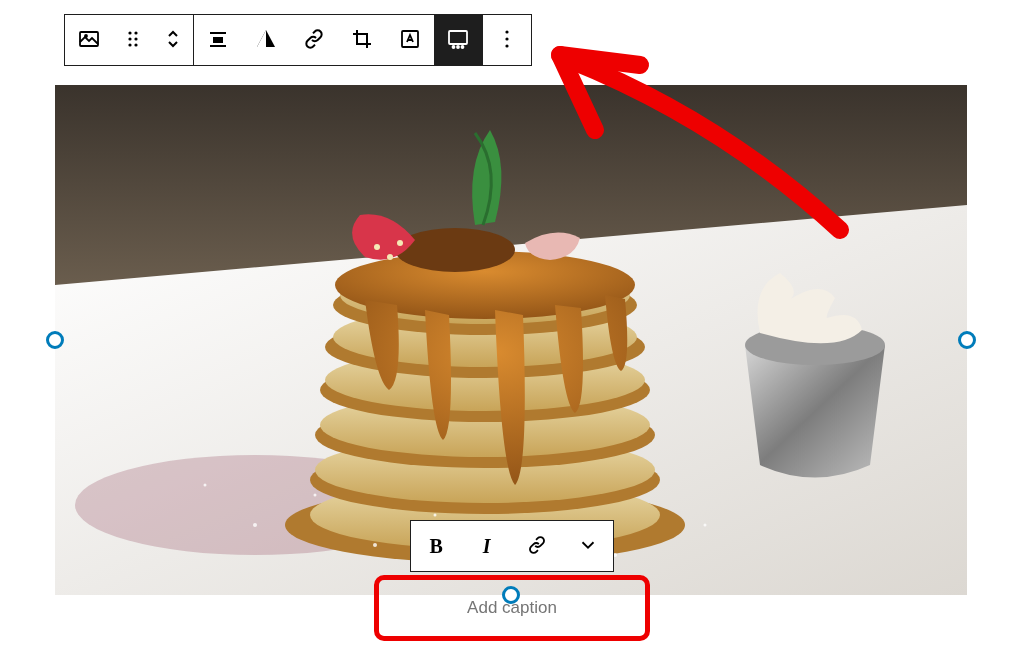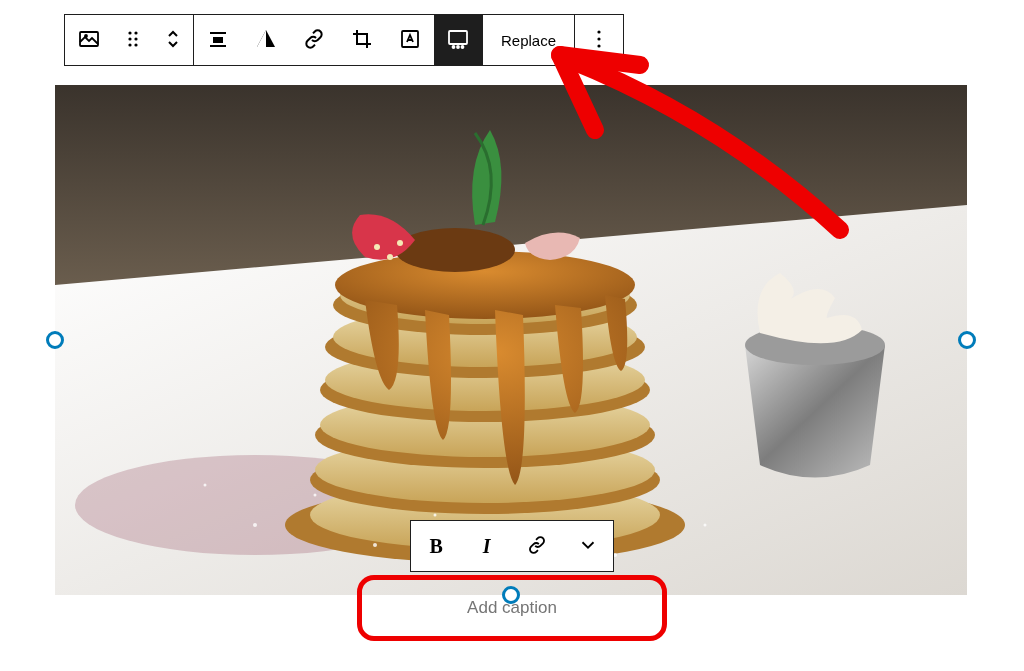--- a/index.html
+++ b/index.html
@@ -30,21 +30,21 @@
     .handle-bottom { left:50%; bottom:-9px; transform:translateX(-50%); }
 
     
     .caption-toolbar { position:absolute; left:50%; transform:translateX(-50%); top:520px; width:204px; height:52px; border:1px solid #1e1e1e; background:#fff; display:flex; align-items:center; z-index:25; }
     .cap-btn { flex:1; height:100%; display:flex; align-items:center; justify-content:center; background:#fff; border:none; cursor:pointer; }
     .cap-btn .b { font-weight:800; font-size:20px; font-family:Georgia,serif; }
     .cap-btn .i { font-style:italic; font-weight:700; font-size:20px; font-family:Georgia,serif; }
     .cap-btn svg { width:22px; height:22px; }
 
     
-    .caption-box { position:absolute; left:50%; transform:translateX(-50%); top:575px; width:310px; height:66px; border:5px solid #ee0000; border-radius:17px; display:flex; align-items:center; justify-content:center; z-index:25; background:rgba(255,255,255,0.0); }
+    .caption-box { position:absolute; left:50%; transform:translateX(-50%); top:575px; width:276px; height:66px; border:5px solid #ee0000; border-radius:10px; display:flex; align-items:center; justify-content:center; z-index:25; background:rgba(255,255,255,0.0); }
     .caption-input { width:100%; text-align:center; font-size:17px; color:#8a8a8a; background:transparent; border:none; outline:none; }
 
     
     .annotation-arrow { position:absolute; top:30px; left:520px; width:330px; height:230px; z-index:40; pointer-events:none; }
   </style>
 </head>
 <body>
 
 <div class="block-toolbar">
   <div class="toolbar-group">
@@ -128,23 +128,20 @@
         <svg viewBox="0 0 24 24" fill="none" stroke="currentColor" stroke-width="1.8">
             <rect x="3" y="4" width="18" height="13" rx="1"></rect>
             <circle cx="7.5" cy="20" r="1" fill="currentColor"></circle>
             <circle cx="12" cy="20" r="1" fill="currentColor"></circle>
             <circle cx="16.5" cy="20" r="1" fill="currentColor"></circle>
           </svg>
       </span>
     </button>
   </div>
 
-  <div class="toolbar-group">
-    <button class="tb-text-btn">Replace</button>
-  </div>
 
   <div class="toolbar-group">
     <button class="tb-btn">
       <span>
         <svg viewBox="0 0 24 24" fill="currentColor">
             <circle cx="12" cy="5" r="1.6"></circle>
             <circle cx="12" cy="12" r="1.6"></circle>
             <circle cx="12" cy="19" r="1.6"></circle>
           </svg>
       </span>

